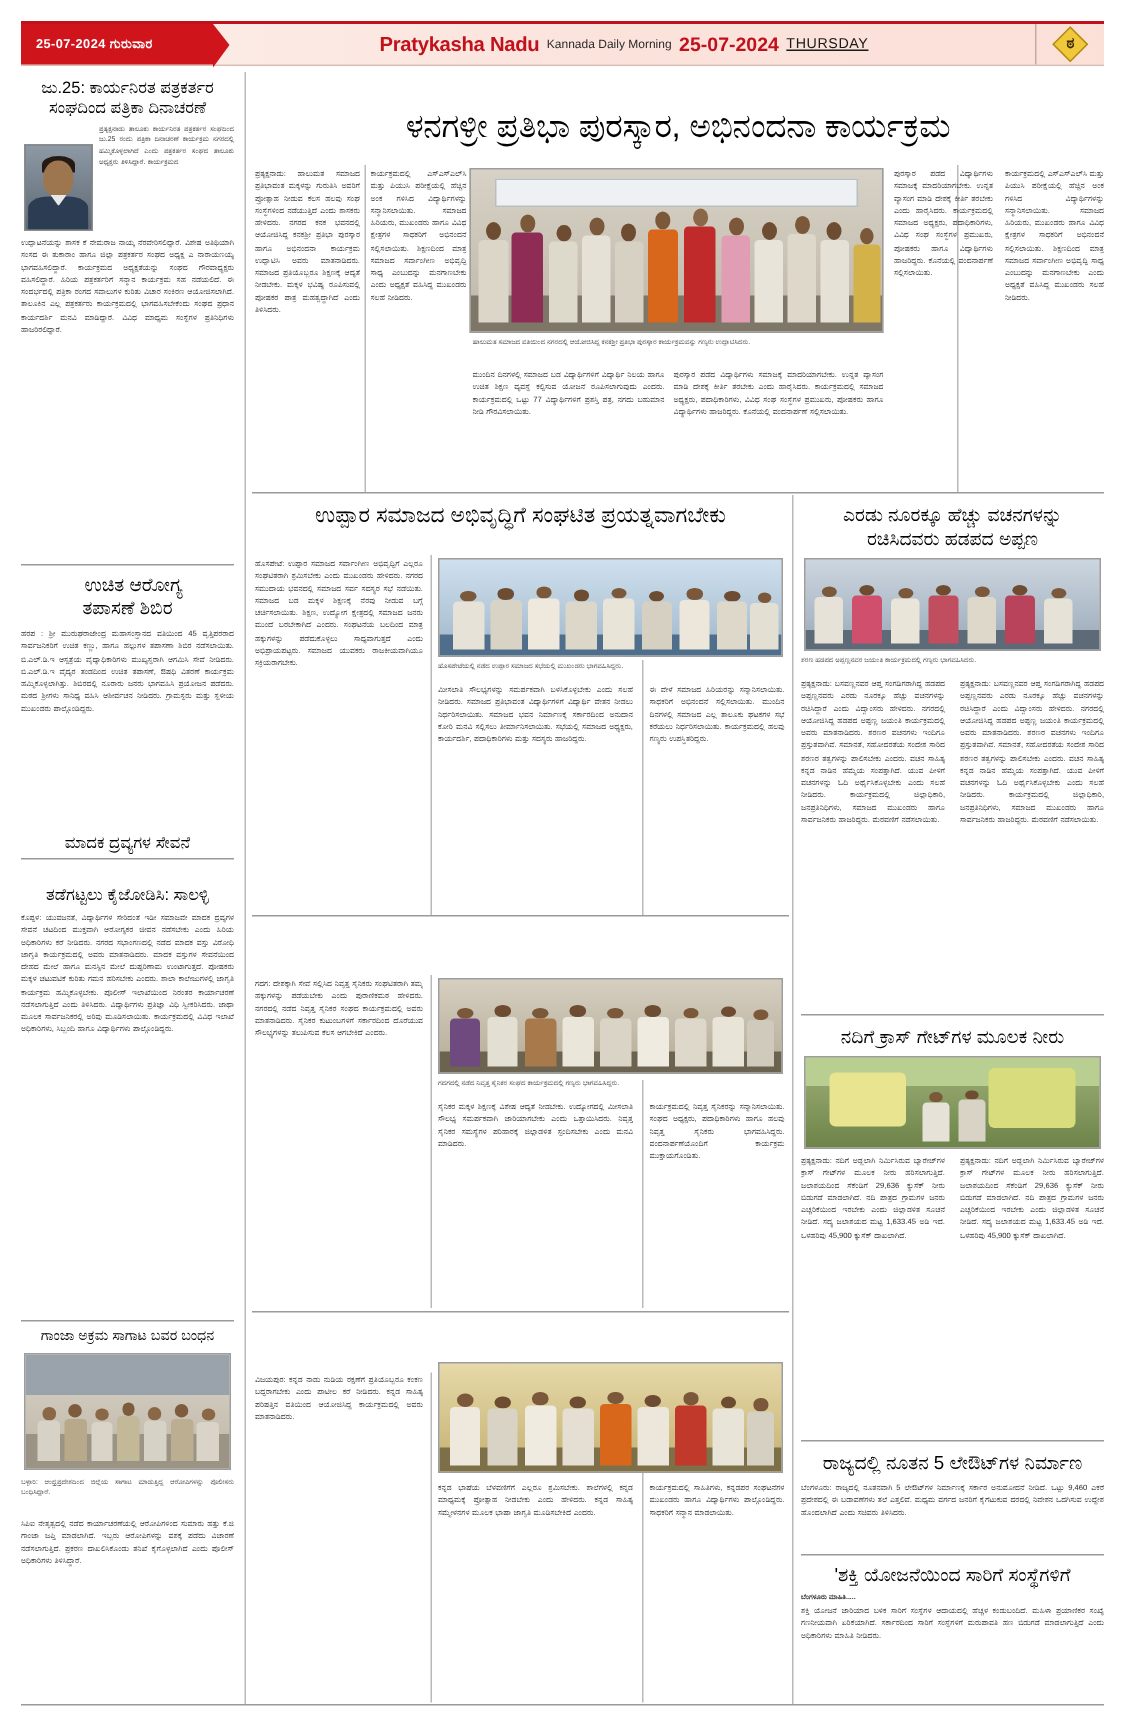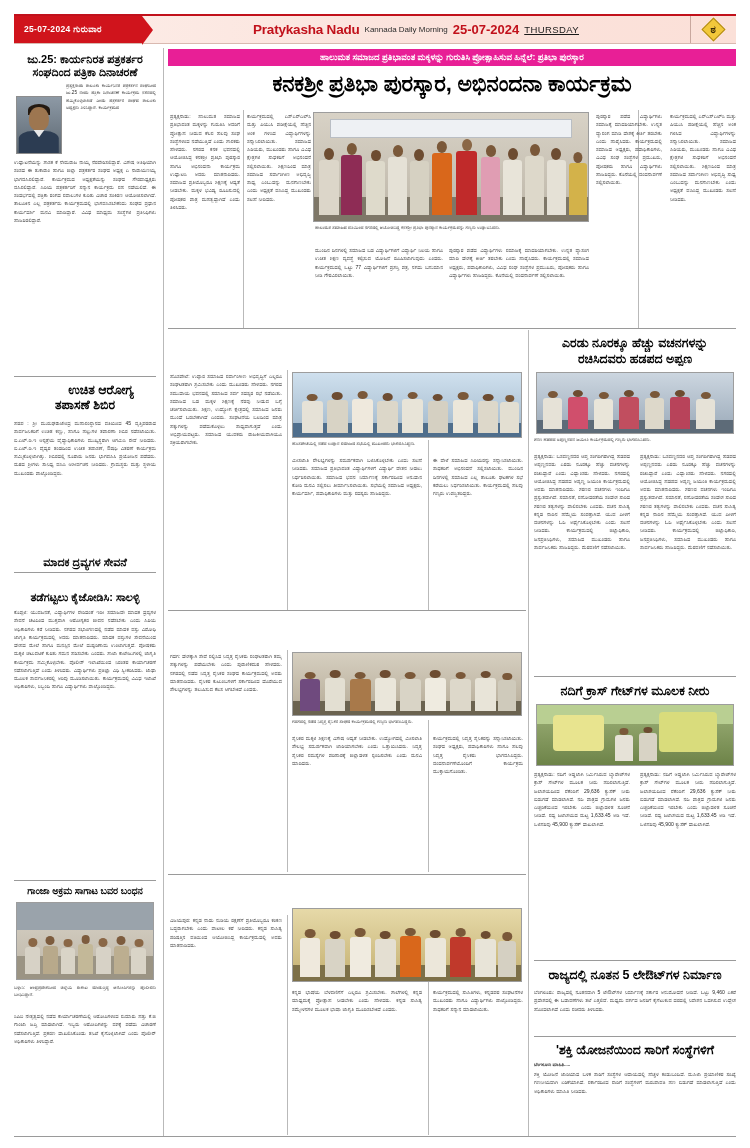--- a/index.html
+++ b/index.html
@@ -75,21 +75,21 @@
     display: flex; align-items: center; justify-content: center;
     text-align: center;
   }
 
   
   .vrule { position: absolute; width: 1px; background: #b9b9b9; }
   .hrule { position: absolute; height: 1px; background: #9a9a9a; }
 
   
   .hl {
-    font-weight: bold; color: #000;
+    font-weight: normal; color: #000;
     line-height: 1.12; text-align: center;
   }
   .hl-xl { font-size: 22px; letter-spacing: -.2px; }
   .hl-lg { font-size: 14.5px; }
   .hl-md { font-size: 12.5px; }
   .hl-sm { font-size: 11px; }
   .hl-xs { font-size: 9.5px; }
 
   .body-col {
     position: absolute;
@@ -164,21 +164,20 @@
       <span class="mast-date">25-07-2024</span>
       <span class="mast-day">THURSDAY</span>
     </div>
     <div class="mast-logo-wrap">
       <div class="logo-diamond">
         <span>ಠ</span>
       </div>
     </div>
   </div>
 
-  <div class="pink-banner">ಹಾಲುಮತ ಸಮಾಜದ ಪ್ರತಿಭಾವಂತ ಮಕ್ಕಳನ್ನು ಗುರುತಿಸಿ ಪ್ರೋತ್ಸಾಹಿಸುವ ಹಿನ್ನೆಲೆ: ಪ್ರತಿಭಾ ಪುರಸ್ಕಾರ</div>
 
   <div class="vrule" style="left:163px; top:48px; height:1088px;"></div>
   <div class="vrule" style="left:528px; top:330px; height:806px;"></div>
   <div class="vrule" style="left:287px; top:370px; height:240px;"></div>
   <div class="vrule" style="left:428px; top:440px; height:170px;"></div>
   <div class="vrule" style="left:287px; top:650px; height:222px;"></div>
   <div class="vrule" style="left:428px; top:720px; height:152px;"></div>
   <div class="vrule" style="left:287px; top:915px; height:220px;"></div>
   <div class="vrule" style="left:428px; top:915px; height:220px;"></div>
   <div class="vrule" style="left:638px; top:110px; height:218px;"></div>
@@ -202,21 +201,21 @@
     <div class="bg"></div>
       <div class="hair"></div>
       <div class="face"></div>
     <div class="shirt"></div>
       <div class="collar"></div>
   </div>
 
   <div class="body-col tiny" style="left:66px; top:82px; width:90px; height:74px;">ಪ್ರತ್ಯಕ್ಷನಾಡು ತಾಲೂಕು ಕಾರ್ಯನಿರತ ಪತ್ರಕರ್ತರ ಸಂಘದಿಂದ ಜು.25 ರಂದು ಪತ್ರಿಕಾ ದಿನಾಚರಣೆ ಕಾರ್ಯಕ್ರಮ ನಗರದಲ್ಲಿ ಹಮ್ಮಿಕೊಳ್ಳಲಾಗಿದೆ ಎಂದು ಪತ್ರಕರ್ತರ ಸಂಘದ ತಾಲೂಕು ಅಧ್ಯಕ್ಷರು ತಿಳಿಸಿದ್ದಾರೆ. ಕಾರ್ಯಕ್ರಮದ</div>
   <div class="body-col" style="left:14px; top:158px; width:142px; height:212px;">ಉದ್ಘಾಟನೆಯನ್ನು ಶಾಸಕ ಕೆ ನೇಮರಾಜ ನಾಯ್ಕ ನೆರವೇರಿಸಲಿದ್ದಾರೆ. ವಿಶೇಷ ಅತಿಥಿಯಾಗಿ ಸಂಸದ ಈ ತುಕಾರಾಂ ಹಾಗೂ ಜಿಲ್ಲಾ ಪತ್ರಕರ್ತರ ಸಂಘದ ಅಧ್ಯಕ್ಷ ಎ ನಾರಾಯಣಯ್ಯ ಭಾಗವಹಿಸಲಿದ್ದಾರೆ. ಕಾರ್ಯಕ್ರಮದ ಅಧ್ಯಕ್ಷತೆಯನ್ನು ಸಂಘದ ಗೌರವಾಧ್ಯಕ್ಷರು ವಹಿಸಲಿದ್ದಾರೆ. ಹಿರಿಯ ಪತ್ರಕರ್ತರಿಗೆ ಸನ್ಮಾನ ಕಾರ್ಯಕ್ರಮ ಸಹ ನಡೆಯಲಿದೆ. ಈ ಸಂದರ್ಭದಲ್ಲಿ ಪತ್ರಿಕಾ ರಂಗದ ಸವಾಲುಗಳ ಕುರಿತು ವಿಚಾರ ಸಂಕಿರಣ ಆಯೋಜಿಸಲಾಗಿದೆ. ತಾಲೂಕಿನ ಎಲ್ಲ ಪತ್ರಕರ್ತರು ಕಾರ್ಯಕ್ರಮದಲ್ಲಿ ಭಾಗವಹಿಸಬೇಕೆಂದು ಸಂಘದ ಪ್ರಧಾನ ಕಾರ್ಯದರ್ಶಿ ಮನವಿ ಮಾಡಿದ್ದಾರೆ. ವಿವಿಧ ಮಾಧ್ಯಮ ಸಂಸ್ಥೆಗಳ ಪ್ರತಿನಿಧಿಗಳು ಹಾಜರಿರಲಿದ್ದಾರೆ.</div>
 
-  <div class="hl hl-md" style="position:absolute; left:30px; top:383px; width:142px;">ಉಚಿತ ಆರೋಗ್ಯ</div>
+  <div class="hl hl-md" style="position:absolute; left:18px; top:383px; width:142px;">ಉಚಿತ ಆರೋಗ್ಯ</div>
   <div class="hl hl-md" style="position:absolute; left:14px; top:398px; width:142px;">ತಪಾಸಣೆ ಶಿಬಿರ</div>
   <div class="body-col" style="left:14px; top:419px; width:142px; height:148px;">ಹರಪ : ಶ್ರೀ ಮುರುಘರಾಜೇಂದ್ರ ಮಹಾಸಂಸ್ಥಾನದ ವತಿಯಿಂದ 45 ವೃತ್ತಿಪರರಾದ ಸಾರ್ವಜನಿಕರಿಗೆ ಉಚಿತ ಕಣ್ಣು, ಹಾಗೂ ಹಲ್ಲುಗಳ ತಪಾಸಣಾ ಶಿಬಿರ ನಡೆಸಲಾಯಿತು. ಬಿ.ಎಲ್.ಡಿ.ಇ ಆಸ್ಪತ್ರೆಯ ವೈದ್ಯಾಧಿಕಾರಿಗಳು ಮುಖ್ಯಸ್ಥರಾಗಿ ಆಗಮಿಸಿ ಸೇವೆ ನೀಡಿದರು. ಬಿ.ಎಲ್.ಡಿ.ಇ ವೈದ್ಯರ ತಂಡದಿಂದ ಉಚಿತ ತಪಾಸಣೆ, ಔಷಧಿ ವಿತರಣೆ ಕಾರ್ಯಕ್ರಮ ಹಮ್ಮಿಕೊಳ್ಳಲಾಗಿತ್ತು. ಶಿಬಿರದಲ್ಲಿ ನೂರಾರು ಜನರು ಭಾಗವಹಿಸಿ ಪ್ರಯೋಜನ ಪಡೆದರು. ಮಠದ ಶ್ರೀಗಳು ಸಾನಿಧ್ಯ ವಹಿಸಿ ಆಶೀರ್ವಚನ ನೀಡಿದರು. ಗ್ರಾಮಸ್ಥರು ಮತ್ತು ಸ್ಥಳೀಯ ಮುಖಂಡರು ಪಾಲ್ಗೊಂಡಿದ್ದರು.</div>
 
   <div class="hl hl-sm" style="position:absolute; left:14px; top:556px; width:142px;">ಮಾದಕ ದ್ರವ್ಯಗಳ ಸೇವನೆ</div>
   <div class="hl hl-sm" style="position:absolute; left:14px; top:591px; width:142px;">ತಡೆಗಟ್ಟಲು ಕೈಜೋಡಿಸಿ: ಸಾಲಳ್ಳಿ</div>
   <div class="body-col" style="left:14px; top:608px; width:142px; height:264px;">ಕೊಪ್ಪಳ: ಯುವಜನತೆ, ವಿದ್ಯಾರ್ಥಿಗಳ ಸೇರಿದಂತೆ ಇಡೀ ಸಮಾಜವೇ ಮಾದಕ ದ್ರವ್ಯಗಳ ಸೇವನೆ ಚಟದಿಂದ ಮುಕ್ತವಾಗಿ ಆರೋಗ್ಯಕರ ಜೀವನ ನಡೆಸಬೇಕು ಎಂದು ಹಿರಿಯ ಅಧಿಕಾರಿಗಳು ಕರೆ ನೀಡಿದರು. ನಗರದ ಸಭಾಂಗಣದಲ್ಲಿ ನಡೆದ ಮಾದಕ ವಸ್ತು ವಿರೋಧಿ ಜಾಗೃತಿ ಕಾರ್ಯಕ್ರಮದಲ್ಲಿ ಅವರು ಮಾತನಾಡಿದರು. ಮಾದಕ ವಸ್ತುಗಳ ಸೇವನೆಯಿಂದ ದೇಹದ ಮೇಲೆ ಹಾಗೂ ಮನಸ್ಸಿನ ಮೇಲೆ ದುಷ್ಪರಿಣಾಮ ಉಂಟಾಗುತ್ತದೆ. ಪೋಷಕರು ಮಕ್ಕಳ ಚಟುವಟಿಕೆ ಕುರಿತು ಗಮನ ಹರಿಸಬೇಕು ಎಂದರು. ಶಾಲಾ ಕಾಲೇಜುಗಳಲ್ಲಿ ಜಾಗೃತಿ ಕಾರ್ಯಕ್ರಮ ಹಮ್ಮಿಕೊಳ್ಳಬೇಕು. ಪೊಲೀಸ್ ಇಲಾಖೆಯಿಂದ ನಿರಂತರ ಕಾರ್ಯಾಚರಣೆ ನಡೆಸಲಾಗುತ್ತಿದೆ ಎಂದು ತಿಳಿಸಿದರು. ವಿದ್ಯಾರ್ಥಿಗಳು ಪ್ರತಿಜ್ಞಾ ವಿಧಿ ಸ್ವೀಕರಿಸಿದರು. ಜಾಥಾ ಮೂಲಕ ಸಾರ್ವಜನಿಕರಲ್ಲಿ ಅರಿವು ಮೂಡಿಸಲಾಯಿತು. ಕಾರ್ಯಕ್ರಮದಲ್ಲಿ ವಿವಿಧ ಇಲಾಖೆ ಅಧಿಕಾರಿಗಳು, ಸಿಬ್ಬಂದಿ ಹಾಗೂ ವಿದ್ಯಾರ್ಥಿಗಳು ಪಾಲ್ಗೊಂಡಿದ್ದರು.</div>
 
   <div class="hl hl-xs" style="position:absolute; left:14px; top:886px; width:142px;">ಗಾಂಜಾ ಅಕ್ರಮ ಸಾಗಾಟ ಬವರ ಬಂಧನ</div>
 
   <div class="photo" style="left:16px; top:902px; width:138px; height:78px;">
@@ -251,21 +250,21 @@
       <div class="fig" style="left:84%;width:11%;height:47%;">
         <div class="head" style="width:60%;height:24%;top:0;background:#8a6746;"></div>
         <div class="body" style="height:74%;background:#d9d4c7;"></div>
       </div>
     </div>
   </div>
 
   <div class="cap" style="left:14px; top:984px; width:142px; height:26px;">ಬಳ್ಳಾರಿ: ಆಂಧ್ರಪ್ರದೇಶದಿಂದ ಜಿಲ್ಲೆಯ ಸಾಗಾಟ ಮಾಡುತ್ತಿದ್ದ ಆರೋಪಿಗಳನ್ನು ಪೊಲೀಸರು ಬಂಧಿಸಿದ್ದಾರೆ.</div>
   <div class="body-col" style="left:14px; top:1012px; width:142px; height:120px;">ಸಿಪಿಐ ನೇತೃತ್ವದಲ್ಲಿ ನಡೆದ ಕಾರ್ಯಾಚರಣೆಯಲ್ಲಿ ಆರೋಪಿಗಳಿಂದ ಸುಮಾರು ಹತ್ತು ಕೆ.ಜಿ ಗಾಂಜಾ ಜಪ್ತಿ ಮಾಡಲಾಗಿದೆ. ಇಬ್ಬರು ಆರೋಪಿಗಳನ್ನು ವಶಕ್ಕೆ ಪಡೆದು ವಿಚಾರಣೆ ನಡೆಸಲಾಗುತ್ತಿದೆ. ಪ್ರಕರಣ ದಾಖಲಿಸಿಕೊಂಡು ತನಿಖೆ ಕೈಗೊಳ್ಳಲಾಗಿದೆ ಎಂದು ಪೊಲೀಸ್ ಅಧಿಕಾರಿಗಳು ತಿಳಿಸಿದ್ದಾರೆ.</div>
 
-  <div class="hl hl-xl" style="position:absolute; left:168px; top:72px; width:568px;">ಕನಕಶ್ರೀ ಪ್ರತಿಭಾ ಪುರಸ್ಕಾರ, ಅಭಿನಂದನಾ ಕಾರ್ಯಕ್ರಮ</div>
+  <div class="hl hl-xl" style="position:absolute; left:168px; top:72px; width:568px;">ಳನಗಳ್ರೀ ಪ್ರತಿಭಾ ಪುರಸ್ಕಾರ, ಅಭಿನಂದನಾ ಕಾರ್ಯಕ್ರಮ</div>
 
   <div class="body-col" style="left:170px; top:112px; width:70px; height:214px;">ಪ್ರತ್ಯಕ್ಷನಾಡು: ಹಾಲುಮತ ಸಮಾಜದ ಪ್ರತಿಭಾವಂತ ಮಕ್ಕಳನ್ನು ಗುರುತಿಸಿ ಅವರಿಗೆ ಪ್ರೋತ್ಸಾಹ ನೀಡುವ ಕೆಲಸ ಹಲವು ಸಂಘ ಸಂಸ್ಥೆಗಳಿಂದ ನಡೆಯುತ್ತಿದೆ ಎಂದು ಶಾಸಕರು ಹೇಳಿದರು. ನಗರದ ಕನಕ ಭವನದಲ್ಲಿ ಆಯೋಜಿಸಿದ್ದ ಕನಕಶ್ರೀ ಪ್ರತಿಭಾ ಪುರಸ್ಕಾರ ಹಾಗೂ ಅಭಿನಂದನಾ ಕಾರ್ಯಕ್ರಮ ಉದ್ಘಾಟಿಸಿ ಅವರು ಮಾತನಾಡಿದರು. ಸಮಾಜದ ಪ್ರತಿಯೊಬ್ಬರೂ ಶಿಕ್ಷಣಕ್ಕೆ ಆದ್ಯತೆ ನೀಡಬೇಕು. ಮಕ್ಕಳ ಭವಿಷ್ಯ ರೂಪಿಸುವಲ್ಲಿ ಪೋಷಕರ ಪಾತ್ರ ಮಹತ್ವದ್ದಾಗಿದೆ ಎಂದು ತಿಳಿಸಿದರು.</div>
   <div class="body-col" style="left:247px; top:112px; width:64px; height:214px;">ಕಾರ್ಯಕ್ರಮದಲ್ಲಿ ಎಸ್ಎಸ್ಎಲ್‌ಸಿ ಮತ್ತು ಪಿಯುಸಿ ಪರೀಕ್ಷೆಯಲ್ಲಿ ಹೆಚ್ಚಿನ ಅಂಕ ಗಳಿಸಿದ ವಿದ್ಯಾರ್ಥಿಗಳನ್ನು ಸನ್ಮಾನಿಸಲಾಯಿತು. ಸಮಾಜದ ಹಿರಿಯರು, ಮುಖಂಡರು ಹಾಗೂ ವಿವಿಧ ಕ್ಷೇತ್ರಗಳ ಸಾಧಕರಿಗೆ ಅಭಿನಂದನೆ ಸಲ್ಲಿಸಲಾಯಿತು. ಶಿಕ್ಷಣದಿಂದ ಮಾತ್ರ ಸಮಾಜದ ಸರ್ವಾಂಗೀಣ ಅಭಿವೃದ್ಧಿ ಸಾಧ್ಯ ಎಂಬುದನ್ನು ಮನಗಾಣಬೇಕು ಎಂದು ಅಧ್ಯಕ್ಷತೆ ವಹಿಸಿದ್ದ ಮುಖಂಡರು ಸಲಹೆ ನೀಡಿದರು.</div>
 
   <div class="photo" style="left:313px; top:112px; width:276px; height:110px;">
     <div class="ph-inner">
       <div class="ph-wall"></div>
       <div class="ph-banner-strip"></div>
       <div class="ph-stage"></div>
       <div class="fig" style="left:2%;width:7%;height:62%;">
@@ -320,20 +319,21 @@
   </div>
 
   <div class="cap" style="left:315px; top:224px; width:272px; height:20px;">ಹಾಲುಮತ ಸಮಾಜದ ವತಿಯಿಂದ ನಗರದಲ್ಲಿ ಆಯೋಜಿಸಿದ್ದ ಕನಕಶ್ರೀ ಪ್ರತಿಭಾ ಪುರಸ್ಕಾರ ಕಾರ್ಯಕ್ರಮವನ್ನು ಗಣ್ಯರು ಉದ್ಘಾಟಿಸಿದರು.</div>
 
   <div class="body-col" style="left:315px; top:246px; width:128px; height:80px;">ಮುಂದಿನ ದಿನಗಳಲ್ಲಿ ಸಮಾಜದ ಬಡ ವಿದ್ಯಾರ್ಥಿಗಳಿಗೆ ವಿದ್ಯಾರ್ಥಿ ನಿಲಯ ಹಾಗೂ ಉಚಿತ ಶಿಕ್ಷಣ ವ್ಯವಸ್ಥೆ ಕಲ್ಪಿಸುವ ಯೋಜನೆ ರೂಪಿಸಲಾಗುವುದು ಎಂದರು. ಕಾರ್ಯಕ್ರಮದಲ್ಲಿ ಒಟ್ಟು 77 ವಿದ್ಯಾರ್ಥಿಗಳಿಗೆ ಪ್ರಶಸ್ತಿ ಪತ್ರ, ನಗದು ಬಹುಮಾನ ನೀಡಿ ಗೌರವಿಸಲಾಯಿತು.</div>
   <div class="body-col" style="left:449px; top:246px; width:140px; height:80px;">ಪುರಸ್ಕಾರ ಪಡೆದ ವಿದ್ಯಾರ್ಥಿಗಳು ಸಮಾಜಕ್ಕೆ ಮಾದರಿಯಾಗಬೇಕು. ಉನ್ನತ ವ್ಯಾಸಂಗ ಮಾಡಿ ದೇಶಕ್ಕೆ ಕೀರ್ತಿ ತರಬೇಕು ಎಂದು ಹಾರೈಸಿದರು. ಕಾರ್ಯಕ್ರಮದಲ್ಲಿ ಸಮಾಜದ ಅಧ್ಯಕ್ಷರು, ಪದಾಧಿಕಾರಿಗಳು, ವಿವಿಧ ಸಂಘ ಸಂಸ್ಥೆಗಳ ಪ್ರಮುಖರು, ಪೋಷಕರು ಹಾಗೂ ವಿದ್ಯಾರ್ಥಿಗಳು ಹಾಜರಿದ್ದರು. ಕೊನೆಯಲ್ಲಿ ವಂದನಾರ್ಪಣೆ ಸಲ್ಲಿಸಲಾಯಿತು.</div>
 
   <div class="body-col" style="left:596px; top:112px; width:66px; height:214px;">ಪುರಸ್ಕಾರ ಪಡೆದ ವಿದ್ಯಾರ್ಥಿಗಳು ಸಮಾಜಕ್ಕೆ ಮಾದರಿಯಾಗಬೇಕು. ಉನ್ನತ ವ್ಯಾಸಂಗ ಮಾಡಿ ದೇಶಕ್ಕೆ ಕೀರ್ತಿ ತರಬೇಕು ಎಂದು ಹಾರೈಸಿದರು. ಕಾರ್ಯಕ್ರಮದಲ್ಲಿ ಸಮಾಜದ ಅಧ್ಯಕ್ಷರು, ಪದಾಧಿಕಾರಿಗಳು, ವಿವಿಧ ಸಂಘ ಸಂಸ್ಥೆಗಳ ಪ್ರಮುಖರು, ಪೋಷಕರು ಹಾಗೂ ವಿದ್ಯಾರ್ಥಿಗಳು ಹಾಜರಿದ್ದರು. ಕೊನೆಯಲ್ಲಿ ವಂದನಾರ್ಪಣೆ ಸಲ್ಲಿಸಲಾಯಿತು.</div>
   <div class="body-col" style="left:670px; top:112px; width:66px; height:214px;">ಕಾರ್ಯಕ್ರಮದಲ್ಲಿ ಎಸ್ಎಸ್ಎಲ್‌ಸಿ ಮತ್ತು ಪಿಯುಸಿ ಪರೀಕ್ಷೆಯಲ್ಲಿ ಹೆಚ್ಚಿನ ಅಂಕ ಗಳಿಸಿದ ವಿದ್ಯಾರ್ಥಿಗಳನ್ನು ಸನ್ಮಾನಿಸಲಾಯಿತು. ಸಮಾಜದ ಹಿರಿಯರು, ಮುಖಂಡರು ಹಾಗೂ ವಿವಿಧ ಕ್ಷೇತ್ರಗಳ ಸಾಧಕರಿಗೆ ಅಭಿನಂದನೆ ಸಲ್ಲಿಸಲಾಯಿತು. ಶಿಕ್ಷಣದಿಂದ ಮಾತ್ರ ಸಮಾಜದ ಸರ್ವಾಂಗೀಣ ಅಭಿವೃದ್ಧಿ ಸಾಧ್ಯ ಎಂಬುದನ್ನು ಮನಗಾಣಬೇಕು ಎಂದು ಅಧ್ಯಕ್ಷತೆ ವಹಿಸಿದ್ದ ಮುಖಂಡರು ಸಲಹೆ ನೀಡಿದರು.</div>
 
+  <div class="hl hl-lg" style="position:absolute; left:168px; top:336px; width:358px;">ಉಪ್ಪಾರ ಸಮಾಜದ ಅಭಿವೃದ್ಧಿಗೆ ಸಂಘಟಿತ ಪ್ರಯತ್ನವಾಗಬೇಕು</div>
 
   <div class="body-col" style="left:170px; top:372px; width:112px; height:234px;">ಹೊಸಪೇಟೆ: ಉಪ್ಪಾರ ಸಮಾಜದ ಸರ್ವಾಂಗೀಣ ಅಭಿವೃದ್ಧಿಗೆ ಎಲ್ಲರೂ ಸಂಘಟಿತರಾಗಿ ಶ್ರಮಿಸಬೇಕು ಎಂದು ಮುಖಂಡರು ಹೇಳಿದರು. ನಗರದ ಸಮುದಾಯ ಭವನದಲ್ಲಿ ಸಮಾಜದ ಸರ್ವ ಸದಸ್ಯರ ಸಭೆ ನಡೆಯಿತು. ಸಮಾಜದ ಬಡ ಮಕ್ಕಳ ಶಿಕ್ಷಣಕ್ಕೆ ನೆರವು ನೀಡುವ ಬಗ್ಗೆ ಚರ್ಚಿಸಲಾಯಿತು. ಶಿಕ್ಷಣ, ಉದ್ಯೋಗ ಕ್ಷೇತ್ರದಲ್ಲಿ ಸಮಾಜದ ಜನರು ಮುಂದೆ ಬರಬೇಕಾಗಿದೆ ಎಂದರು. ಸಂಘಟನೆಯ ಬಲದಿಂದ ಮಾತ್ರ ಹಕ್ಕುಗಳನ್ನು ಪಡೆದುಕೊಳ್ಳಲು ಸಾಧ್ಯವಾಗುತ್ತದೆ ಎಂದು ಅಭಿಪ್ರಾಯಪಟ್ಟರು. ಸಮಾಜದ ಯುವಕರು ರಾಜಕೀಯವಾಗಿಯೂ ಸಕ್ರಿಯರಾಗಬೇಕು.</div>
 
   <div class="photo" style="left:292px; top:372px; width:230px; height:66px;">
     <div class="ph-inner">
       <div class="ph-wall" style="background:linear-gradient(#cfe0ee,#9fb6c9);"></div>
       <div class="ph-stage" style="background:#4f6e8c;"></div>
       <div class="fig" style="left:4%;width:9%;height:62%;">
         <div class="head" style="width:52%;height:19%;top:0;background:#7a5839;"></div>
         <div class="body" style="height:81%;background:#e6e2d7;"></div>

